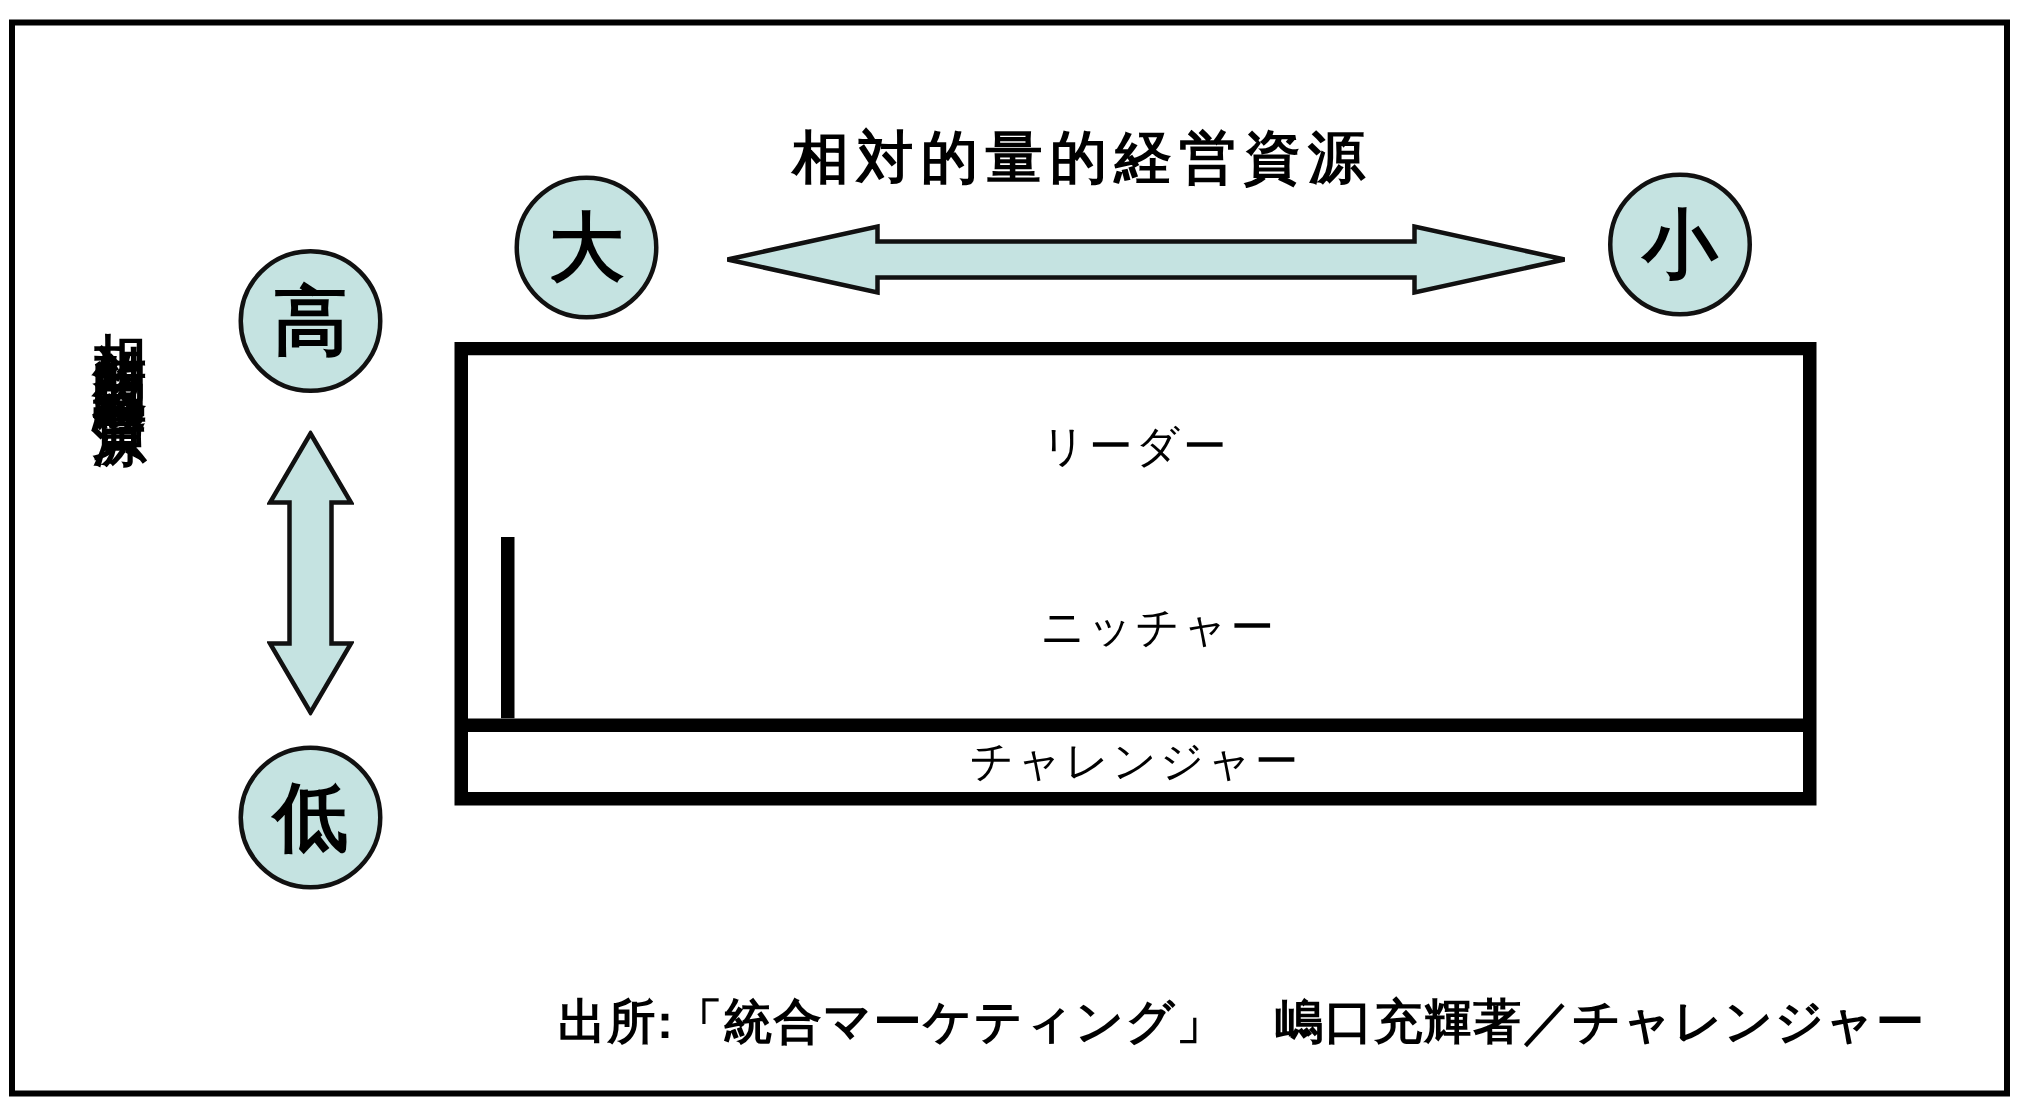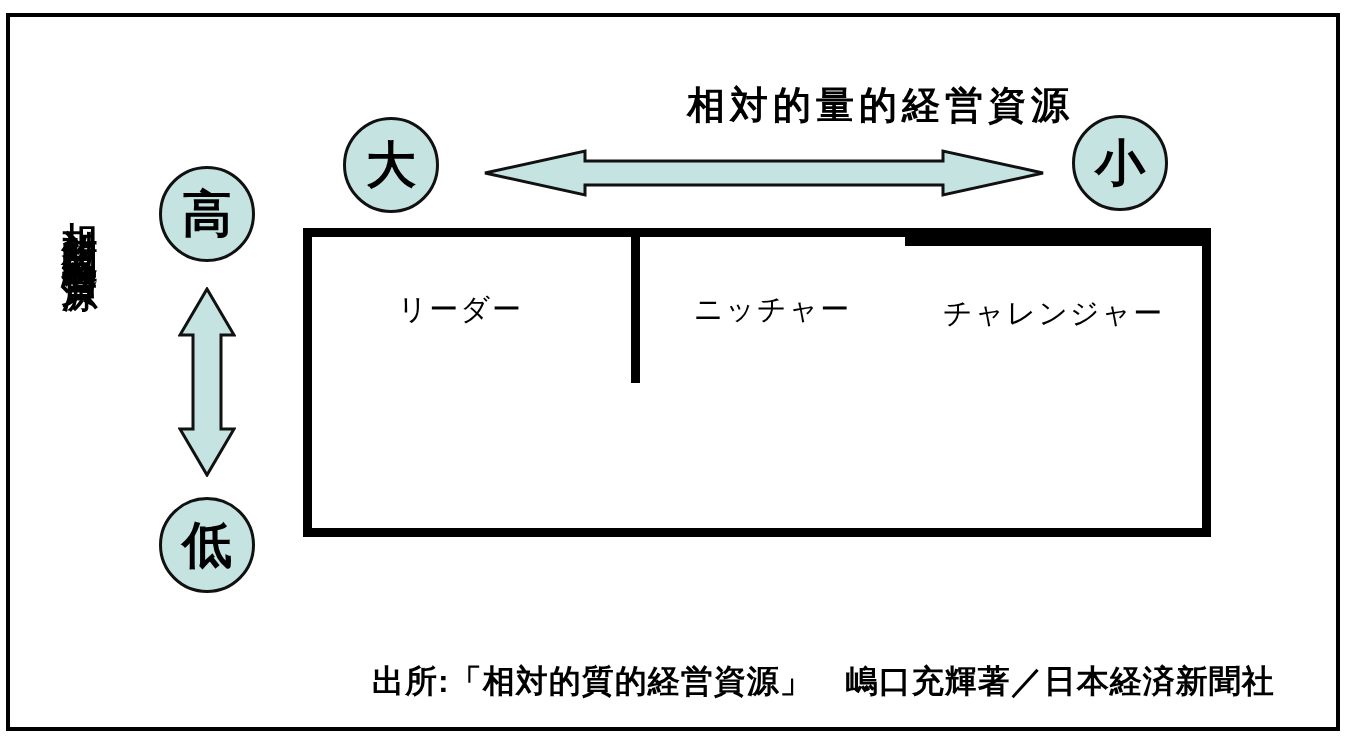--- a/index.html
+++ b/index.html
@@ -13,23 +13,23 @@
   }
   .frame {
     position: absolute;
     left: 6px; top: 13px;
     width: 1326px; height: 710px;
     border: 4px solid #000;
     background: #fff;
   }
   .top-label {
     position: absolute;
-    left: 474px; top: 80px;
+    left: 528px; top: 80px;
     width: 600px;
-    text-align: right;
+    text-align: left;
     font-size: 38px;
     font-weight: 600;
     letter-spacing: 5px;
     white-space: nowrap;
   }
   .v-label {
     position: absolute;
     left: 60px; top: 192px;
     height: 410px;
     writing-mode: vertical-rl;
@@ -59,21 +59,21 @@
   .h-arrow { position: absolute; left: 483px; top: 149px; }
   .v-arrow { position: absolute; left: 178px; top: 287px; }
   .matrix {
     position: absolute;
     left: 303px; top: 228px;
     width: 908px; height: 309px;
     box-sizing: border-box;
     border: 9px solid #000;
     background: #fff;
     display: grid;
-    grid-template-columns: 1fr 1fr 1fr;
+    grid-template-columns: 1fr;
     grid-template-rows: 1fr 1fr;
   }
   .cell {
     display: flex;
     align-items: center;
     justify-content: center;
     font-size: 29px;
     font-weight: 500;
     letter-spacing: 2px;
     background: #fff;
@@ -121,13 +121,13 @@
 <div class="circle circle-low">
   <span>低</span>
 </div>
 
 <div class="matrix">
   <div class="cell">リーダー</div>
   <div class="cell bl">ニッチャー</div>
   <div class="cell bt">チャレンジャー</div>
 </div>
 
-<div class="caption">出所:「相対的質的経営資源」　嶋口充輝著／日本経済新聞社</div>
+<div class="caption">出所:「統合マーケティング」　嶋口充輝著／チャレンジャー</div>
 
 </body></html>

